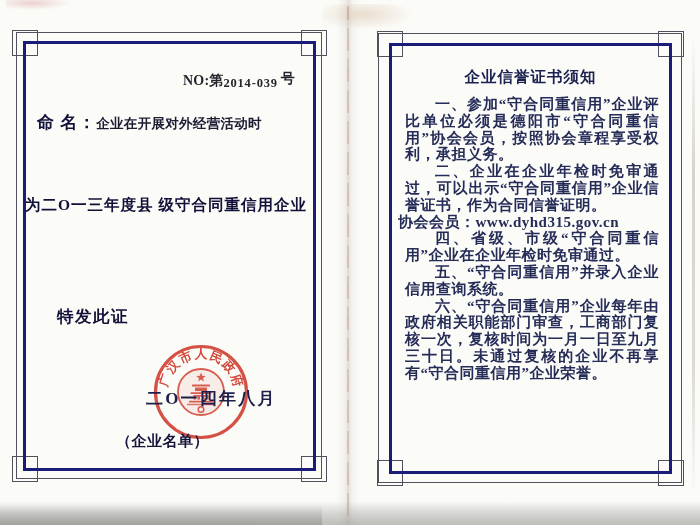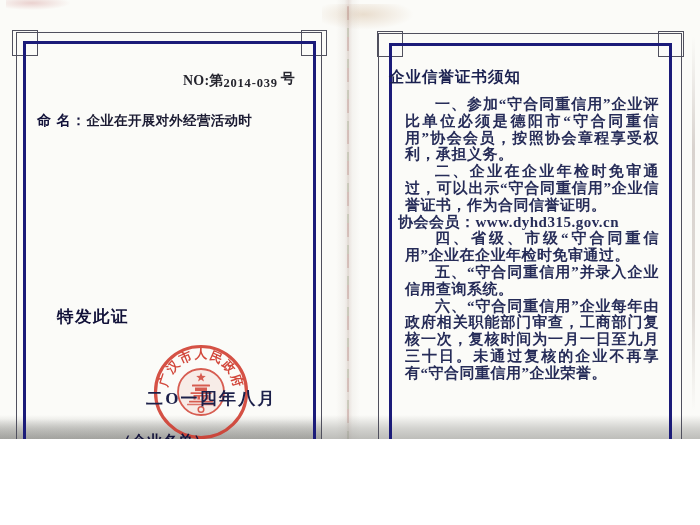--- a/index.html
+++ b/index.html
@@ -1,19 +1,19 @@
 <!DOCTYPE html>
 <html><head>
 <meta charset="utf-8">
 <style>
   * { margin:0; padding:0; box-sizing:border-box; }
   html,body { background:#ffffff; }
   body { width:700px; height:525px; font-family:"Liberation Serif","DejaVu Serif",serif; }
 
-  .scene { position:relative; width:700px; height:439px; background:#fbfbf8; overflow:hidden; }
+  .scene { position:relative; width:700px; height:525px; background:#fbfbf8; overflow:hidden; }
 
   
   .shadow-bottom { position:absolute; left:0; bottom:0; width:100%; height:24px;
     background:linear-gradient(to bottom, rgba(162,162,158,0), rgba(162,162,158,.45) 55%, rgba(148,148,144,.6)); }
   .shadow-bottom-left { position:absolute; left:0; bottom:0; width:46%; height:20px;
     background:linear-gradient(to bottom, rgba(140,140,136,0), rgba(136,136,132,.5)); }
   .spine { position:absolute; left:336px; top:0; width:24px; height:525px;
     background:linear-gradient(to right, rgba(0,0,0,0), rgba(165,150,140,.10) 35%, rgba(160,120,110,.20) 52%, rgba(165,150,140,.08) 68%, rgba(0,0,0,0)); }
   .spine-crease { position:absolute; left:347px; top:6px; width:2px; height:512px; border-radius:2px; opacity:.75;
     background:repeating-linear-gradient(to bottom, rgba(170,120,112,.45) 0 14px, rgba(150,150,125,.12) 14px 22px, rgba(125,140,100,.38) 22px 31px); }
@@ -39,41 +39,41 @@
   #rc-tl { left:377px; top:31px; }  #rc-tr { left:658px; top:31px; }
   #rc-bl { left:377px; top:460px; } #rc-br { left:658px; top:460px; }
 
   
   .serial { position:absolute; left:183px; top:72px; color:#25252e; font-weight:700;
     font-size:14px; letter-spacing:.2px; white-space:nowrap; z-index:4; }
   .serial .num { font-size:12.5px; position:relative; top:2px; letter-spacing:.8px; }
   .serial .suffix { position:relative; top:-2px; margin-left:3px; }
 
   .name-row { position:absolute; left:37px; top:111px; white-space:nowrap; z-index:4; }
-  .name-row .label { font-size:14px; font-weight:700; color:#12123a; letter-spacing:1px; }
+  .name-row .label { font-size:17px; font-weight:700; color:#12123a; letter-spacing:1px; }
   .name-row .company { font-size:13.5px; font-weight:700; color:#1b1b32; letter-spacing:.3px; }
 
   .award { position:absolute; left:25px; top:195px; font-size:15.5px; font-weight:700;
     color:#101038; letter-spacing:1px; white-space:nowrap; z-index:4; }
 
   .issue { position:absolute; left:57px; top:306px; font-size:16.5px; font-weight:700;
     color:#101038; letter-spacing:1.5px; z-index:4; }
 
   .seal { position:absolute; left:151px; top:342px; width:100px; height:100px; z-index:4; opacity:.92; }
   .seal-char { font-size:12.5px; font-weight:700; text-anchor:middle; dominant-baseline:middle;
     font-family:"Liberation Serif","DejaVu Serif",serif; }
 
   .seal-date { position:absolute; left:146px; top:387px; font-size:17px; font-weight:700;
     color:#1b1f49; letter-spacing:2.2px; z-index:5; white-space:nowrap; }
 
   .validity { position:absolute; left:116px; top:432px; font-size:15px; font-weight:700;
     color:#14143c; letter-spacing:.5px; z-index:4; }
 
   
-  .notice-title { position:absolute; left:389px; top:67px; width:283px; text-align:left;
+  .notice-title { position:absolute; left:389px; top:67px; width:283px; text-align:center;
     font-size:15.5px; font-weight:700; color:#1b2150; letter-spacing:1px; z-index:4; }
   .notice-body { position:absolute; left:398px; top:96px; width:261px; z-index:4;
     font-size:15px; line-height:16.8px; font-weight:700; color:#262c58;
     letter-spacing:.5px; text-align:justify; }
   .notice-body p { margin:0; text-align:justify; }
   .notice-body p.indent { text-indent:2em;margin-left:7px; }
 </style>
 </head>
 <body>
 
@@ -100,20 +100,21 @@
   <div class="frame-inner" id="rp-inner"></div>
 
   <div class="serial">
     <span>NO:第</span><span class="num">2014-039</span><span class="suffix">号</span>
   </div>
 
   <div class="name-row">
     <span class="label">命 名：</span><span class="company">企业在开展对外经营活动时</span>
   </div>
 
+  <div class="award">为二O一三年度县 级守合同重信用企业</div>
 
   <div class="issue">特发此证</div>
 
   <svg class="seal" viewBox="0 0 100 100" aria-hidden="true">
     <circle cx="50" cy="50" r="45.5" fill="none" stroke="#cf382b" stroke-width="3.2" opacity=".95"></circle>
     <g id="seal-arc">
         <text x="15.2864371552269" y="38.72087970531441" transform="rotate(-72 15.2864371552269 38.72087970531441)" class="seal-char" fill="#cf382b">广</text>
         <text x="22.87521387007511" y="25.576732867901676" transform="rotate(-48 22.87521387007511 25.576732867901676)" class="seal-char" fill="#cf382b">汉</text>
         <text x="35.1541125277333" y="16.65559079604506" transform="rotate(-24 35.1541125277333 16.65559079604506)" class="seal-char" fill="#cf382b">市</text>
         <text x="49.99999999999999" y="13.5" transform="rotate(0 49.99999999999999 13.5)" class="seal-char" fill="#cf382b">人</text>

